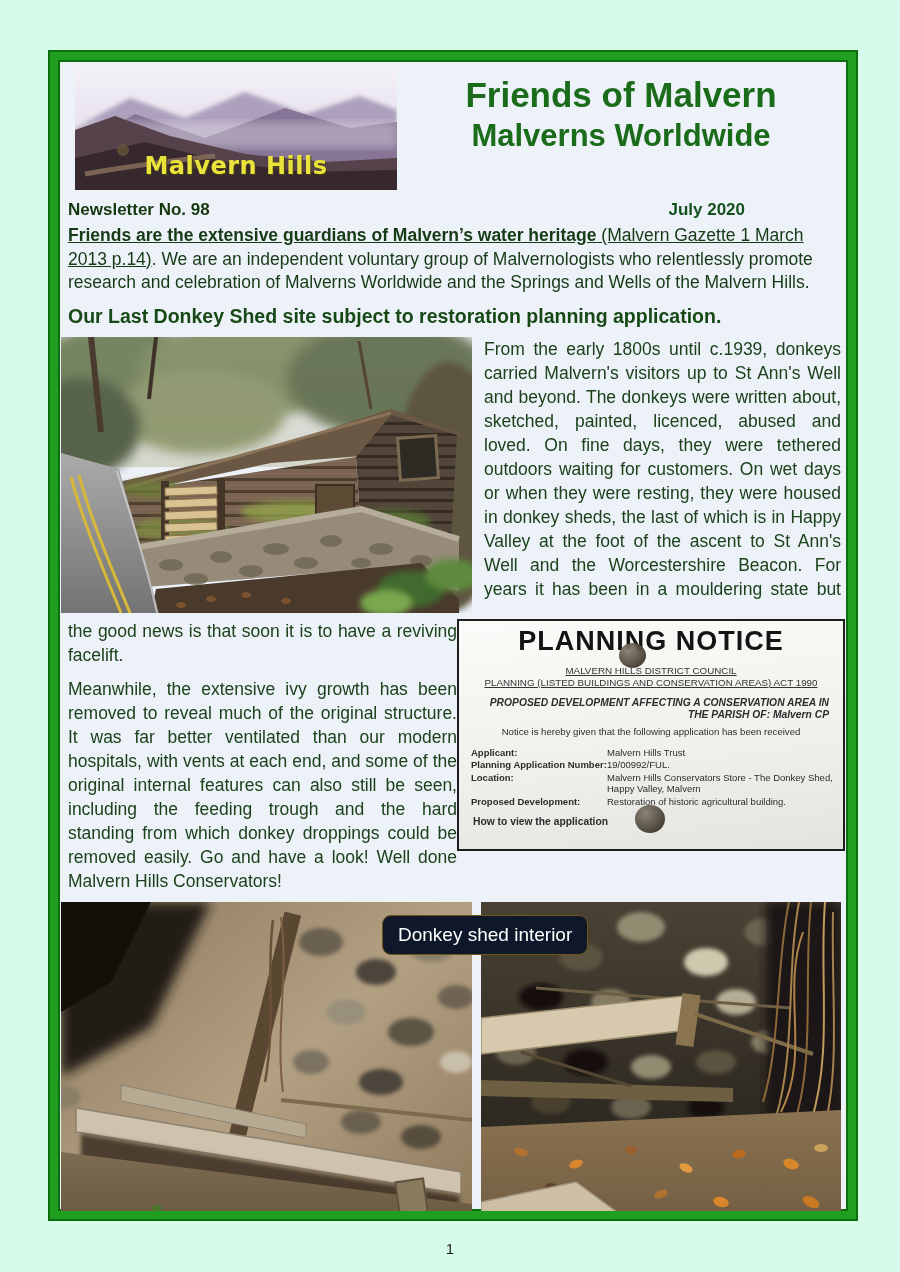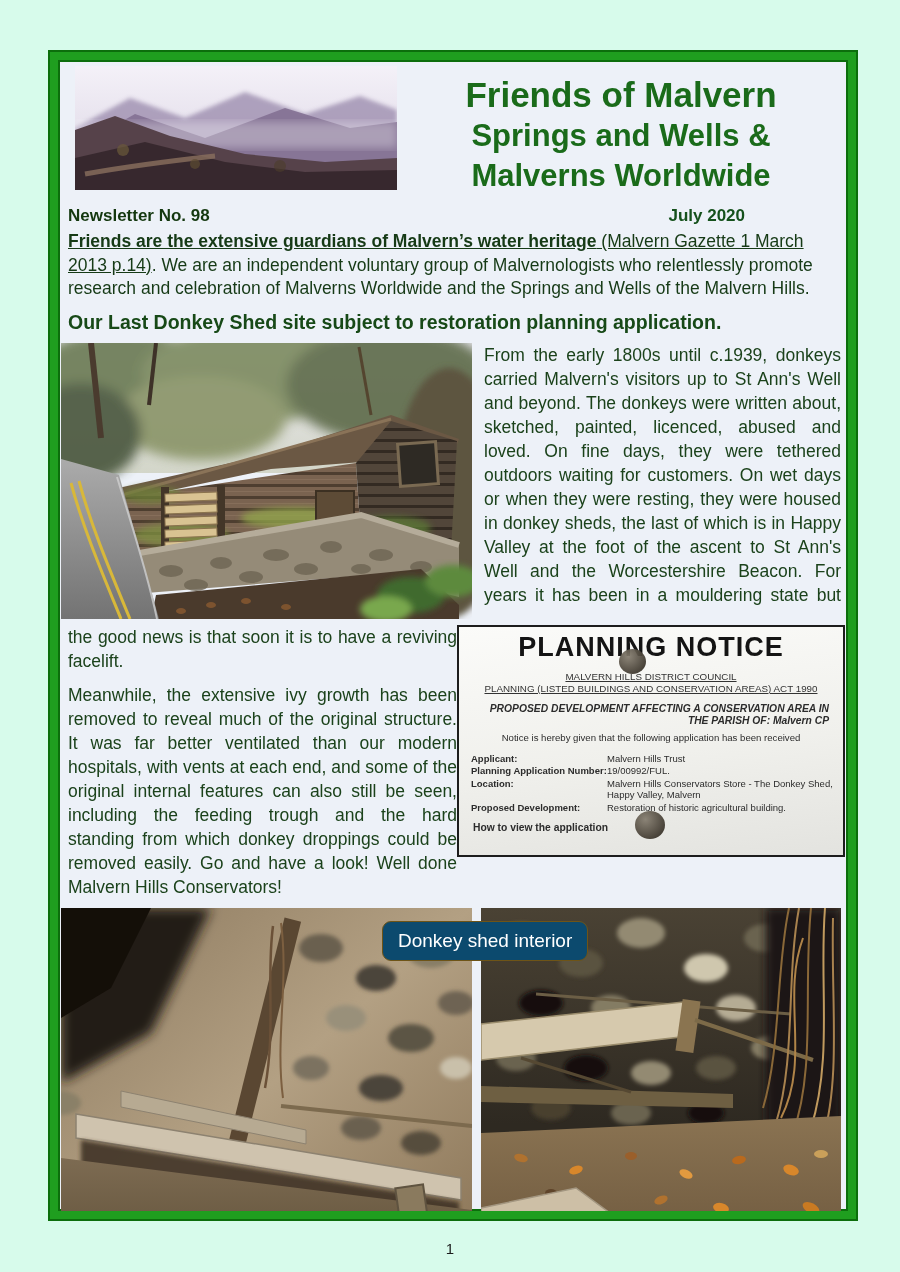--- a/index.html
+++ b/index.html
@@ -71,21 +71,21 @@
     opacity:.92;}
   .pin1{left:160px;top:22px;width:27px;height:25px;}
   .pin2{left:176px;top:184px;width:30px;height:28px;}
   
   .interior-row{clear:both;position:relative;margin-top:9px;display:flex;gap:9px;}
   .interior-left{width:411px;height:360px;overflow:hidden;flex:0 0 auto;}
   .interior-right{width:360px;height:360px;overflow:hidden;flex:0 0 auto;}
   .interior-row svg{display:block;}
   .interior-label{
     position:absolute;left:321px;top:13px;padding:8px 15px;
-    background:#0c4a6e;border:1px solid #6e5417;border-radius:9px;
+    background:#0f172a;border:1px solid #6e5417;border-radius:9px;
     color:#ffffff;font-size:19px;line-height:22px;white-space:nowrap;
   }
   
   .page-number{position:absolute;left:0;width:900px;top:1240px;text-align:center;
     font-size:15px;color:#1c1c1c;}
   figure{margin:0;}
 </style>
 </head>
 <body>
 
@@ -110,24 +110,24 @@
         <path d="M0,62 L55,32 L110,52 L170,26 L230,48 L285,30 L322,44 V124 H0 Z" fill="#a394b4" opacity="0.85" filter="url(#lb2)"></path>
         <path d="M0,82 L60,48 L130,72 L210,42 L275,62 L322,56 V124 H0 Z" fill="#837092" opacity="0.9"></path>
         <rect y="56" width="322" height="26" fill="#ffffff" opacity="0.3" filter="url(#lb4)"></rect>
         <path d="M0,124 V64 L40,50 L95,70 L170,88 L250,96 L322,92 V124 Z" fill="#56424a"></path>
         <path d="M0,124 V92 L70,76 L150,96 L230,106 L322,104 V124 Z" fill="#37282e"></path>
         <path d="M10,108 C55,100 85,96 140,90" stroke="#8a6f5e" stroke-width="5" fill="none" opacity="0.8"></path>
         <circle cx="48" cy="84" r="6" fill="#6b5a3a" opacity="0.7"></circle>
         <circle cx="120" cy="98" r="5" fill="#5d4c32" opacity="0.7"></circle>
         <circle cx="205" cy="100" r="6" fill="#4c3e2c" opacity="0.6"></circle>
       </svg>
+      <div class="logo-caption">Malvern Hills</div>
     </figure>
     <div class="title-block">
       <div class="title-line1">Friends of Malvern</div>
-      <div class="title-line2">Springs and Wells &amp;</div>
       <div class="title-line3">Malverns Worldwide</div>
     </div>
   </div>
 
   <div class="meta-row">
     <span class="newsletter-no">Newsletter No. 98</span>
     <span class="issue-date">July 2020</span>
   </div>
 
   <p class="intro"><span class="bu">Friends are the extensive guardians of Malvern’s water heritage</span><span class="u"> (Malvern Gazette 1 March 2013 p.14)</span><span>. We are an independent voluntary group of Malvernologists who relentlessly promote research and celebration of Malverns Worldwide and the Springs and Wells of the Malvern Hills.</span></p>

